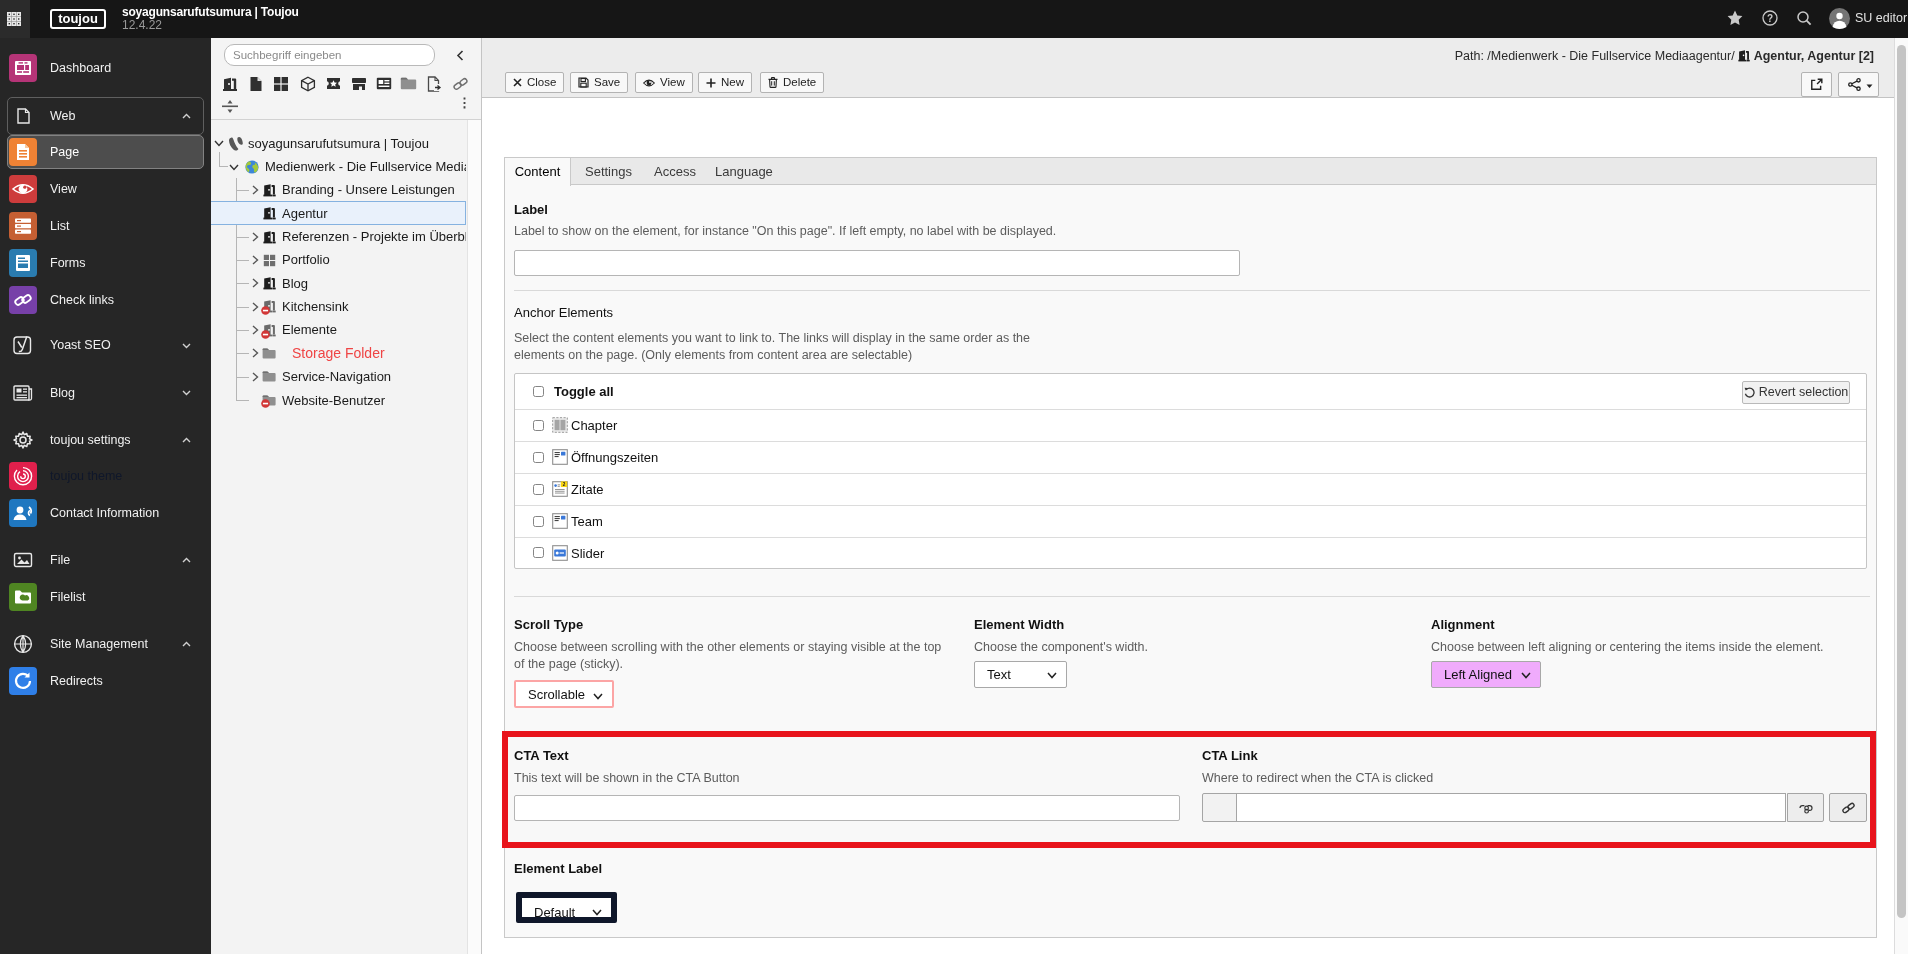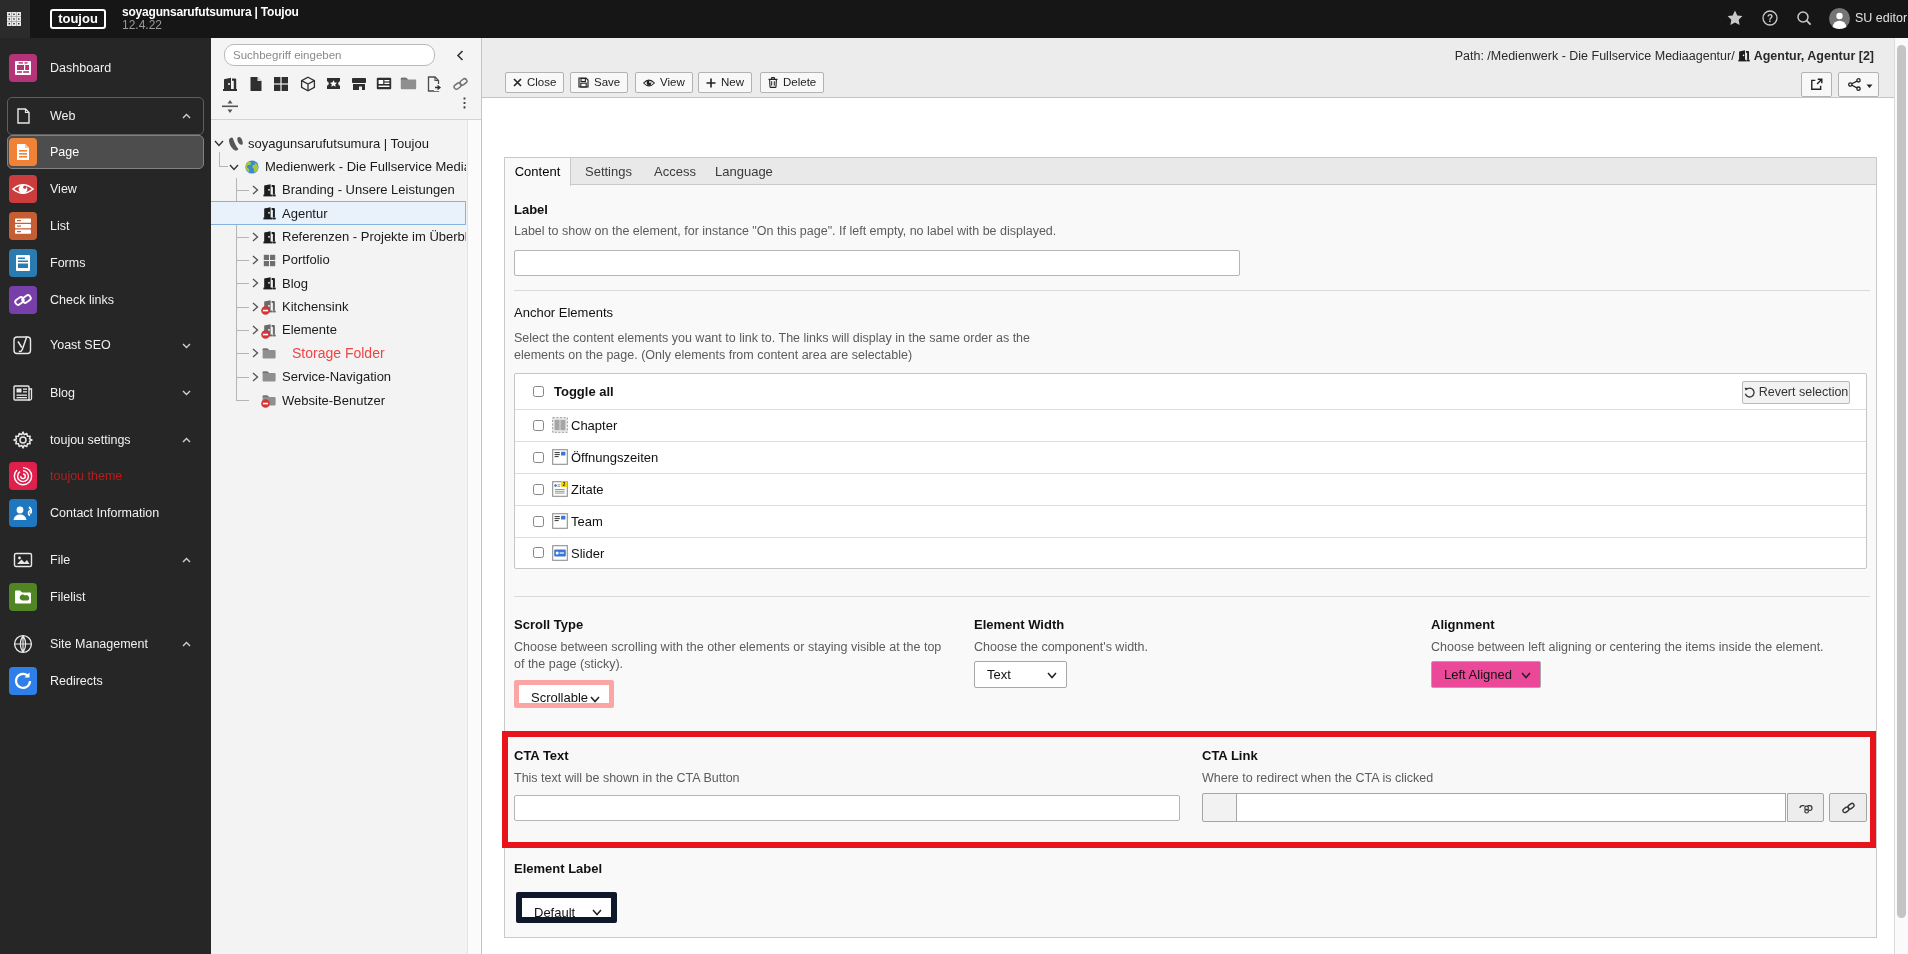--- a/index.html
+++ b/index.html
@@ -172,21 +172,21 @@
       </svg>
 
 <svg class="a" style="left:9px;top:462px" width="28" height="28" viewBox="0 0 28 28">
         <rect width="28" height="28" rx="4" fill="#e0204c"></rect>
         <g fill="none" stroke="#fff" stroke-width="1.4">
           <path d="M14 12 A2.3 2.3 0 1 1 11.7 14.3"></path>
           <path d="M14 8.8 A5.4 5.4 0 1 1 8.6 14.2 A5.4 5.4 0 0 1 11 9.7"></path>
           <path d="M14 5.6 A8.6 8.6 0 1 1 5.4 14.2 A8.6 8.6 0 0 1 8 8.1"></path>
         </g>
       </svg>
-<div class="a nw" style="left:50px;top:469px;font-size:12.5px;color:#b91c1c;line-height:14px">toujou theme</div>
+<div class="a nw" style="left:50px;top:469px;font-size:12.5px;color:#0f172a;line-height:14px">toujou theme</div>
 
 <svg class="a" style="left:9px;top:499px" width="28" height="28" viewBox="0 0 28 28">
         <rect width="28" height="28" rx="4" fill="#1f77c0"></rect>
         <circle cx="11" cy="11" r="3.4" fill="#fff"></circle>
         <path d="M4.5 21 Q5.5 15.5 11 15.5 Q16.5 15.5 17.5 21 Z" fill="#fff"></path>
         <path d="M20 8 Q23.5 11 21.5 14.5 M21 16.5 Q19.5 15.8 19.5 14 Q19.5 12 21 11.5" fill="none" stroke="#fff" stroke-width="1.7"></path>
       </svg>
 <div class="a nw" style="left:50px;top:506px;font-size:12.5px;color:#f1f1f1;line-height:14px">Contact Information</div>
 
 <svg class="a" style="left:13px;top:550px" width="20" height="20" viewBox="0 0 20 20">
@@ -601,31 +601,31 @@
         <rect x="2.2" y="4.4" width="11.6" height="7.2" rx="1" fill="#3a78d8"></rect>
         <circle cx="5.2" cy="8" r="1.5" fill="#fff"></circle>
         <rect x="7.6" y="7.4" width="4.4" height="1.2" fill="#fff"></rect>
       </svg>
 <div class="a nw" style="left:571px;top:546px;font-size:13px;color:#111">Slider</div>
 <div class="a" style="left:514px;top:596px;width:1356px;height:1px;background:#d9d9d9"></div>
 
 <div class="a nw" style="left:514px;top:617px;font-size:13px;font-weight:bold;color:#111">Scroll Type</div>
 <div class="a nw" style="left:514px;top:640px;font-size:12.5px;color:#5c5c5c">Choose between scrolling with the other elements or staying visible at the top</div>
 <div class="a nw" style="left:514px;top:657px;font-size:12.5px;color:#5c5c5c">of the page (sticky).</div>
-<div class="a" style="left:514px;top:680px;width:100px;height:28px;background:#fff;border:5px solid #fca5a5;border-radius:2px;font-size:13px;color:#111;line-height:26px;padding-left:12px">Scrollable<svg style="position:absolute;right:9px;top:11px" width="10" height="7" viewBox="0 0 10 7">
+<div class="a" style="left:514px;top:680px;width:100px;height:28px;background:#fff;border:2px solid #fca5a5;border-radius:2px;font-size:13px;color:#111;line-height:26px;padding-left:12px">Scrollable<svg style="position:absolute;right:9px;top:11px" width="10" height="7" viewBox="0 0 10 7">
           <path d="M1 1 L5 5.5 L9 1" fill="none" stroke="#222" stroke-width="1.5"></path>
         </svg></div>
 <div class="a nw" style="left:974px;top:617px;font-size:13px;font-weight:bold;color:#111">Element Width</div>
 <div class="a nw" style="left:974px;top:640px;font-size:12.5px;color:#5c5c5c">Choose the component's width.</div>
 <div class="a" style="left:974px;top:661px;width:93px;height:27px;background:#fff;border:1px solid #a8a8a8;border-radius:2px;font-size:13px;color:#111;line-height:25px;padding-left:12px">Text<svg style="position:absolute;right:9px;top:10px" width="10" height="7" viewBox="0 0 10 7">
           <path d="M1 1 L5 5.5 L9 1" fill="none" stroke="#222" stroke-width="1.5"></path>
         </svg></div>
 <div class="a nw" style="left:1431px;top:617px;font-size:13px;font-weight:bold;color:#111">Alignment</div>
 <div class="a nw" style="left:1431px;top:640px;font-size:12.5px;color:#5c5c5c">Choose between left aligning or centering the items inside the element.</div>
-<div class="a" style="left:1431px;top:661px;width:110px;height:27px;background:#ec4899;border:1px solid #a8a8a8;border-radius:2px;font-size:13px;color:#111;line-height:25px;padding-left:12px">Left Aligned<svg style="position:absolute;right:9px;top:10px" width="10" height="7" viewBox="0 0 10 7">
+<div class="a" style="left:1431px;top:661px;width:110px;height:27px;background:#f0abfc;border:1px solid #a8a8a8;border-radius:2px;font-size:13px;color:#111;line-height:25px;padding-left:12px">Left Aligned<svg style="position:absolute;right:9px;top:10px" width="10" height="7" viewBox="0 0 10 7">
           <path d="M1 1 L5 5.5 L9 1" fill="none" stroke="#222" stroke-width="1.5"></path>
         </svg></div>
 
 <div class="a" style="left:502px;top:731px;width:1374px;height:117px;border:6px solid #e8141c;background:#f8f8f8"></div>
 <div class="a nw" style="left:514px;top:748px;font-size:13px;font-weight:bold;color:#111">CTA Text</div>
 <div class="a nw" style="left:514px;top:771px;font-size:12.5px;color:#5c5c5c">This text will be shown in the CTA Button</div>
 <div class="a" style="left:514px;top:795px;width:666px;height:26px;background:#fff;border:1px solid #b5b5b5;border-radius:2px"></div>
 <div class="a nw" style="left:1202px;top:748px;font-size:13px;font-weight:bold;color:#111">CTA Link</div>
 <div class="a nw" style="left:1202px;top:771px;font-size:12.5px;color:#5c5c5c">Where to redirect when the CTA is clicked</div>
 <div class="a" style="left:1202px;top:793px;width:35px;height:29px;background:#f2f2f2;border:1px solid #a5a5a5;border-radius:2px 0 0 2px"></div>

